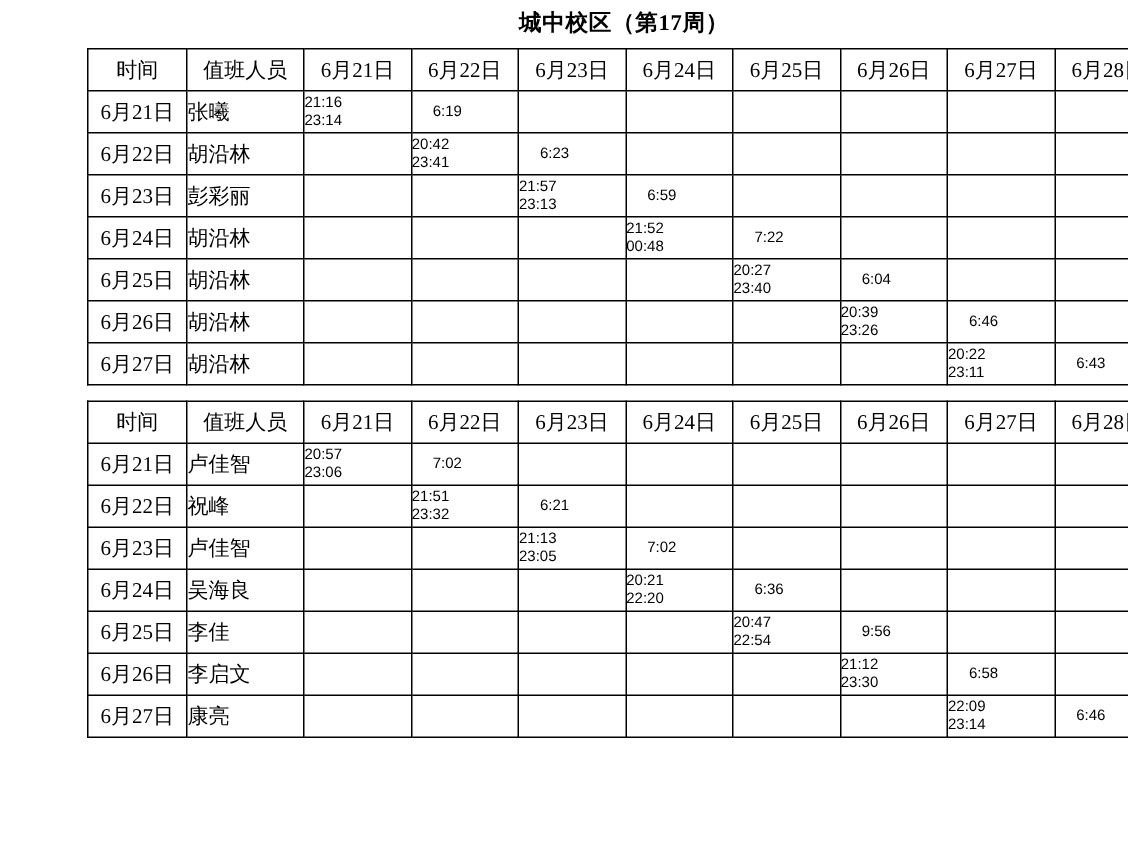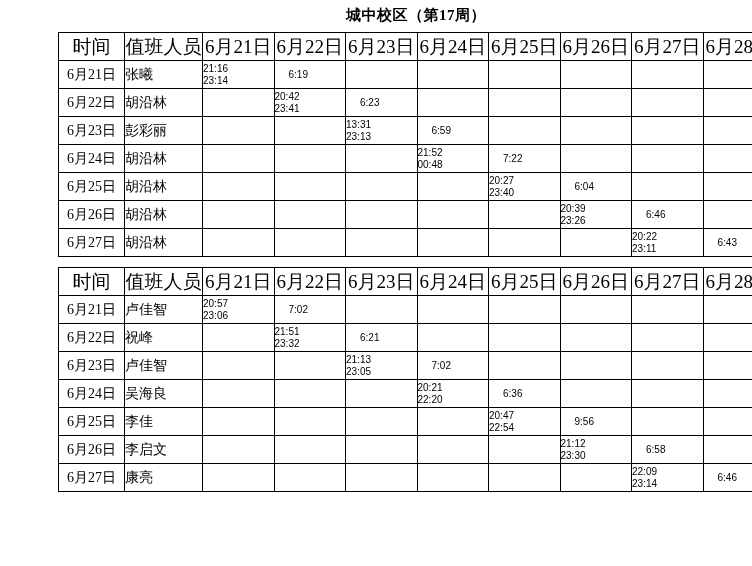--- a/index.html
+++ b/index.html
@@ -41,21 +41,21 @@
   }
   table.duty td, table.duty th {
     border: 1px solid #000000;
     padding: 0;
     vertical-align: middle;
     font-weight: normal;
   }
   .hdr {
     height: 27px;
     text-align: center;
-    font-size: 19px;
+    font-size: 14px;
     font-family: "Liberation Serif", serif;
   }
   .rowlabel {
     height: 27px;
     text-align: center;
     font-size: 14px;
     font-family: "Liberation Serif", serif;
     white-space: nowrap;
   }
   .person {
@@ -141,21 +141,21 @@
           <td class="cell"></td>
           <td class="cell"></td>
           <td class="cell"></td>
           <td class="cell"></td>
         </tr>
         <tr>
           <td class="rowlabel">6月23日</td>
           <td class="person">彭彩丽</td>
           <td class="cell"></td>
           <td class="cell"></td>
-          <td class="cell">13:31
+          <td class="cell">21:57
 23:13</td>
           <td class="cell single">6:59</td>
           <td class="cell"></td>
           <td class="cell"></td>
           <td class="cell"></td>
           <td class="cell"></td>
         </tr>
         <tr>
           <td class="rowlabel">6月24日</td>
           <td class="person">胡沿林</td>

